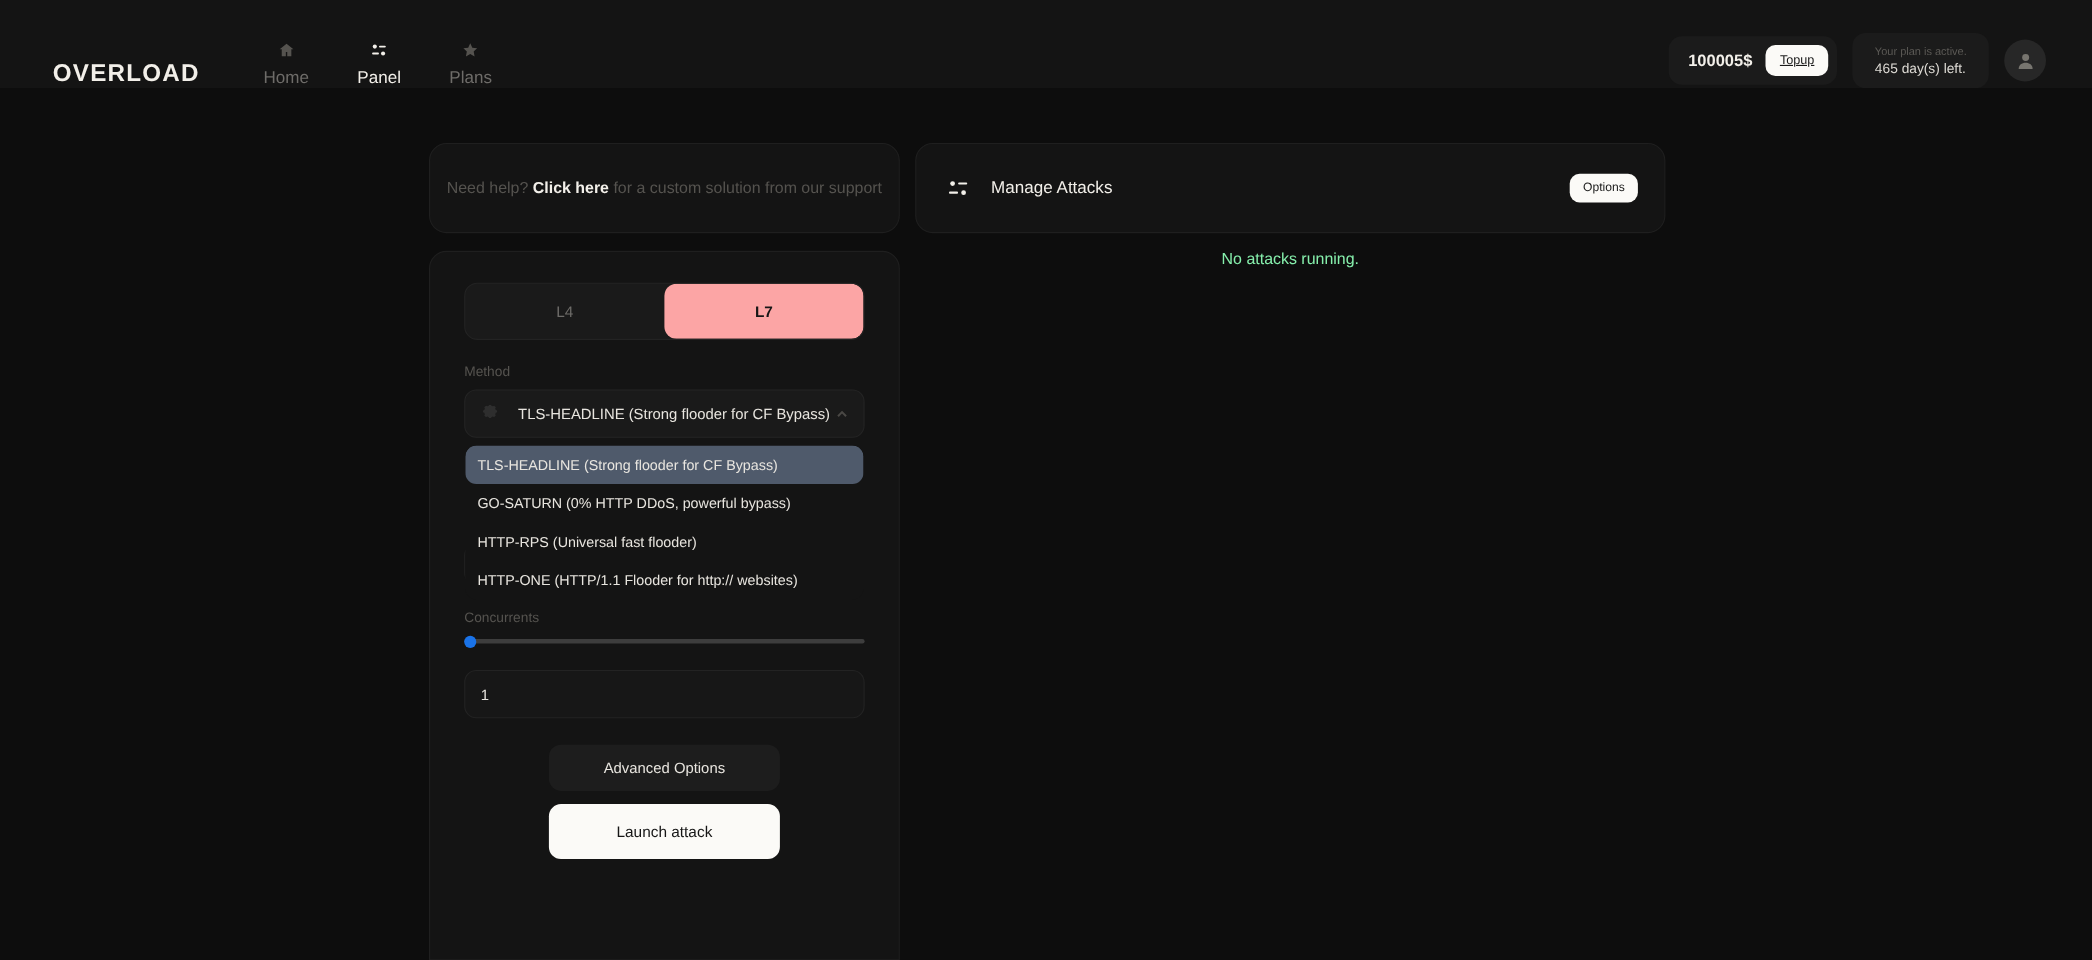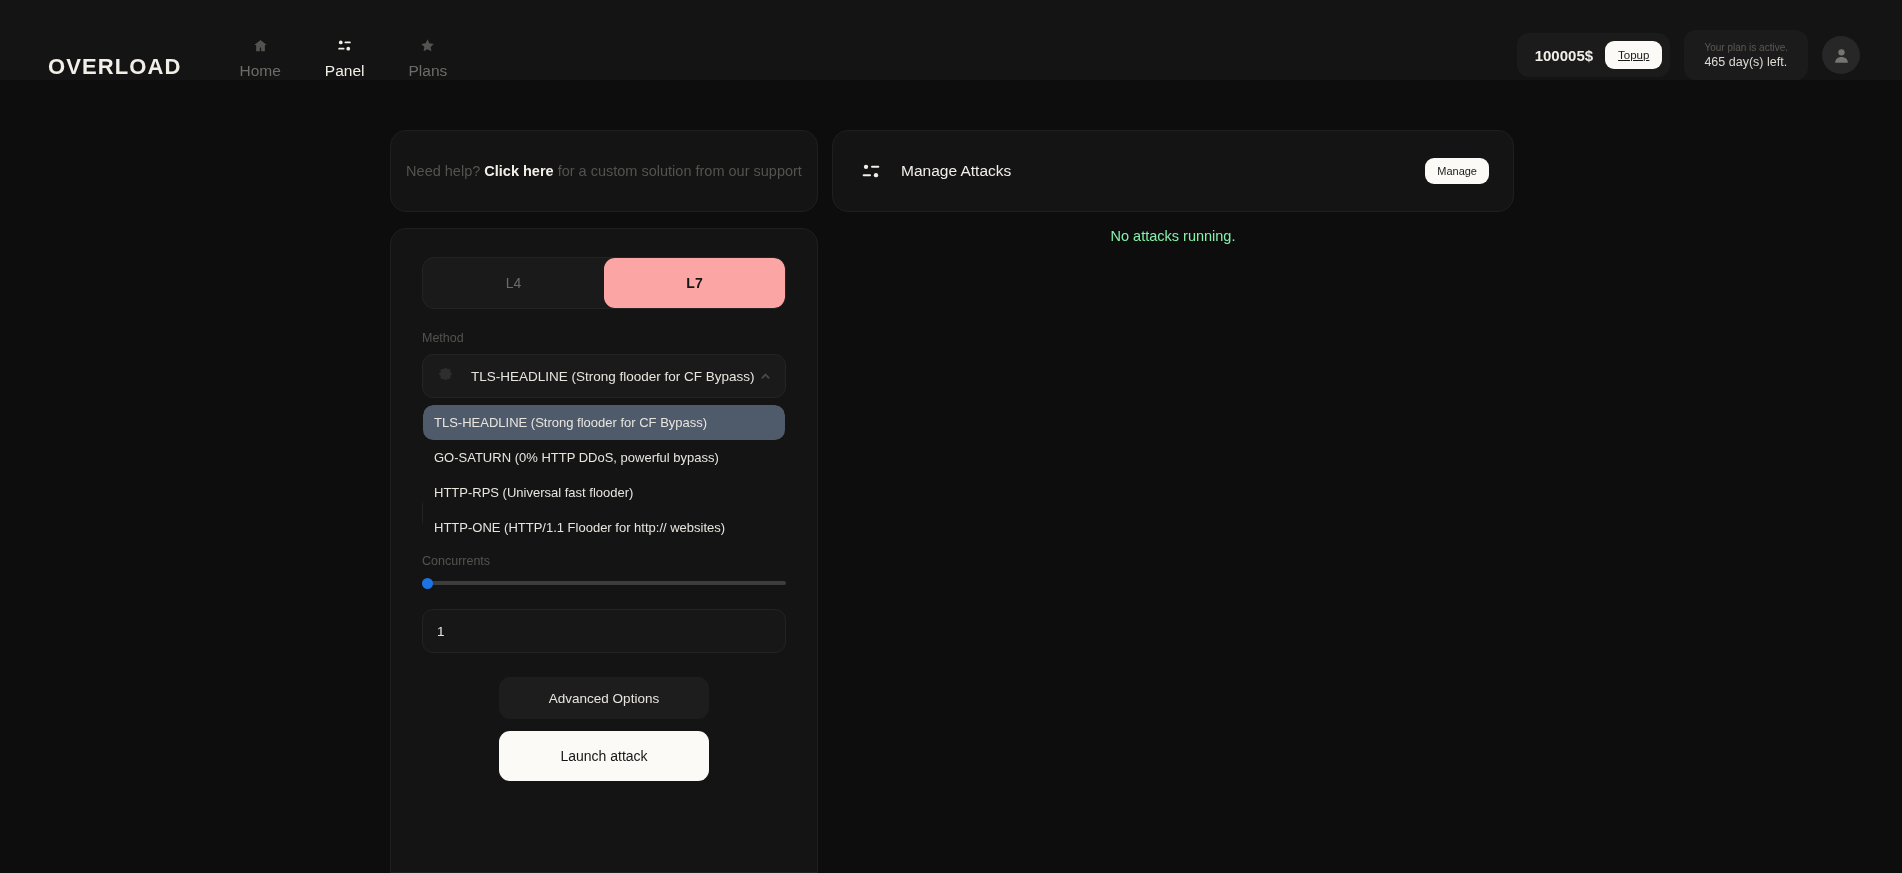--- a/index.html
+++ b/index.html
@@ -224,21 +224,21 @@
   </div>
 
   <div class="attacks-card">
     <svg class="attacks-icon" viewBox="0 0 24 24">
       <circle cx="6" cy="7" r="2.6"></circle>
         <rect x="12" y="5.8" width="10" height="2.4" rx="1.2"></rect>
       <circle cx="18" cy="17" r="2.6"></circle>
         <rect x="2" y="15.8" width="10" height="2.4" rx="1.2"></rect>
     </svg>
     <span class="attacks-title">Manage Attacks</span>
-    <button class="update-btn">Manage</button>
+    <button class="update-btn">Options</button>
   </div>
 
   <div class="no-attacks">No attacks running.</div>
 
   <div class="config-panel">
 
     <div class="tabs">
       <div class="tab">L4</div>
       <div class="tab active">L7</div>
     </div>

